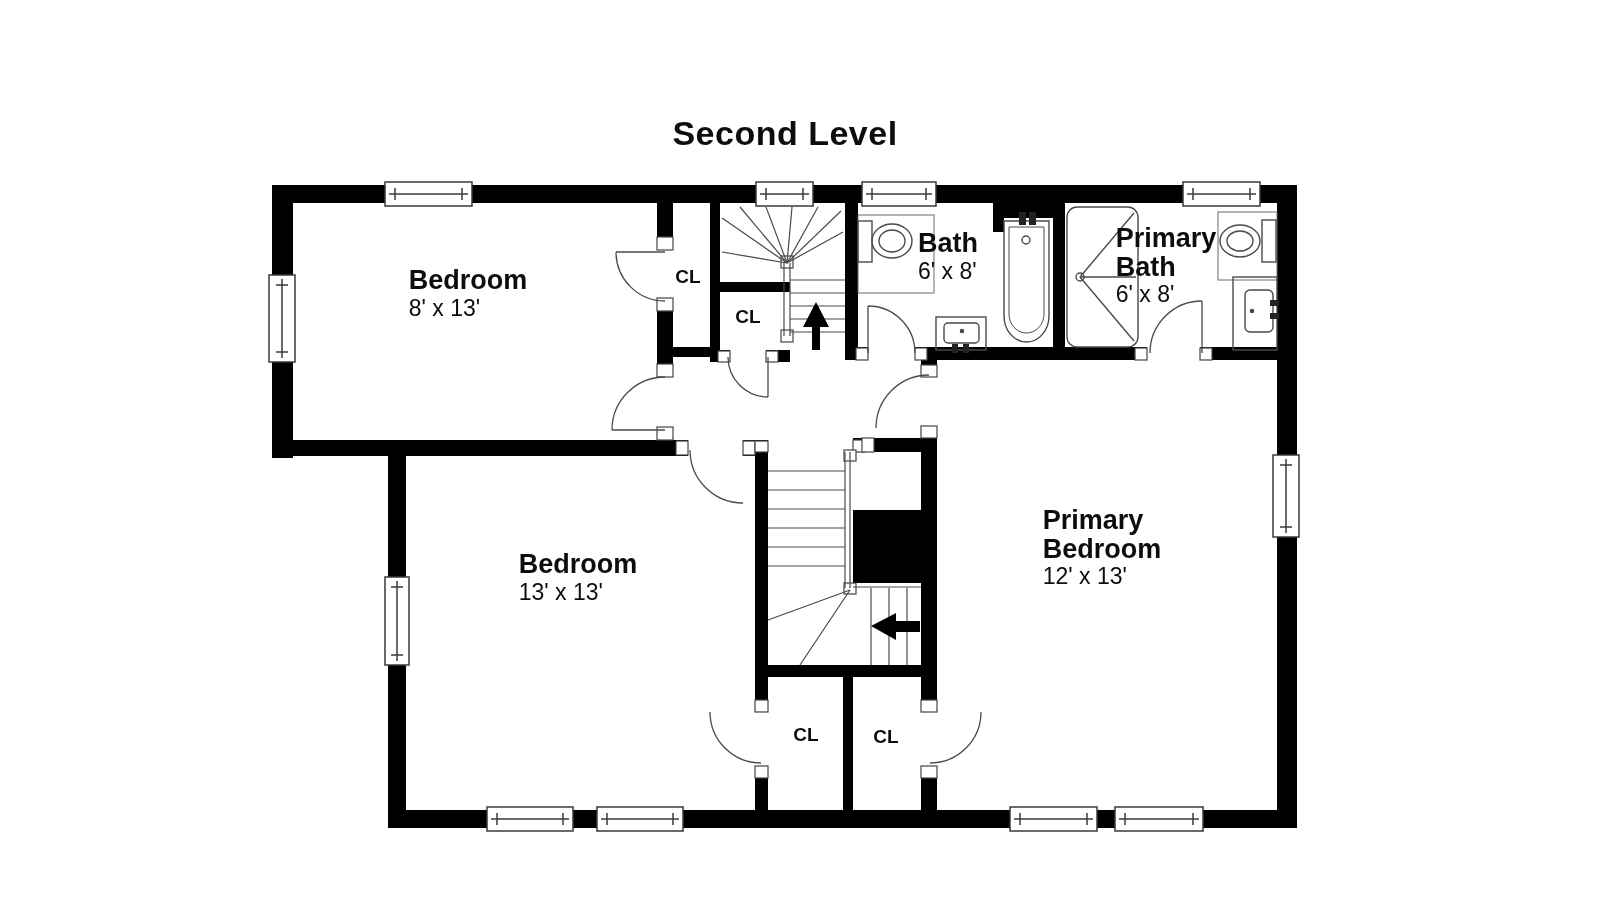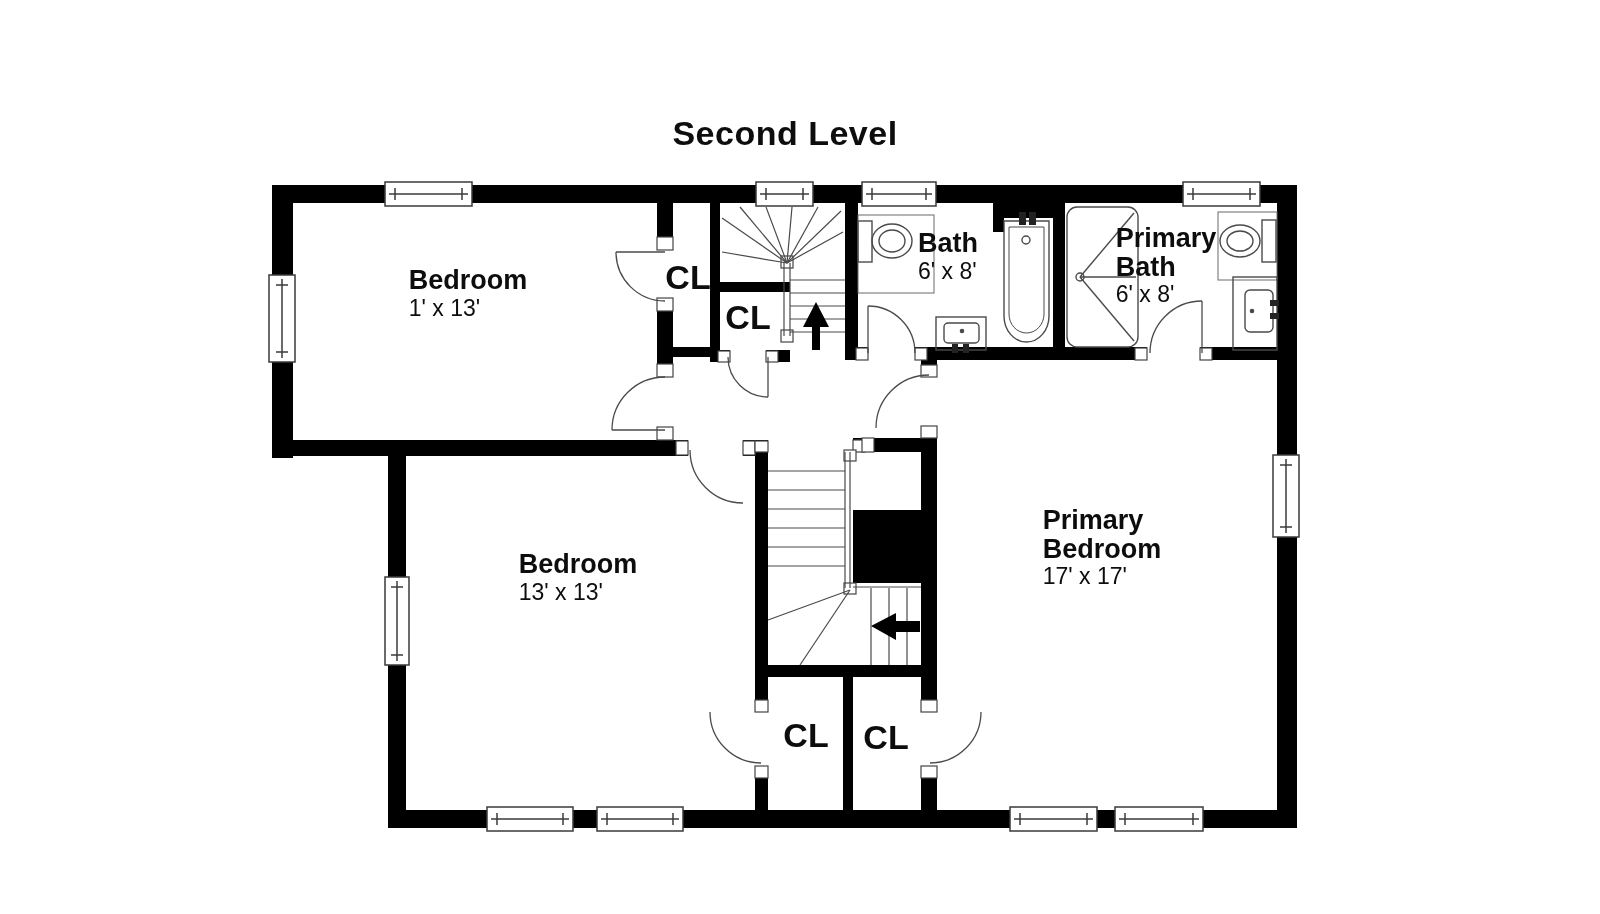--- a/index.html
+++ b/index.html
@@ -2,21 +2,21 @@
 <html><head>
 <meta charset="utf-8">
 <style>
   html,body{margin:0;padding:0;background:#ffffff;}
   .page{position:relative;width:1560px;height:914px;background:#ffffff;overflow:hidden;
         font-family:"Liberation Sans", sans-serif;color:#111;}
   .plan-svg{position:absolute;left:0;top:0;width:1600px;height:914px;}
   .lbl{position:absolute;transform:translate(-50%,-50%);white-space:nowrap;}
   .rname{font-weight:bold;font-size:27px;line-height:1.06;color:#0d0d0d;}
   .rdims{font-size:23px;line-height:1.15;color:#0d0d0d;}
-  .cl{font-weight:bold;font-size:34px;color:#0d0d0d;}
+  .cl{font-weight:bold;font-size:19px;color:#0d0d0d;}
   .title{position:absolute;transform:translate(-50%,-50%);font-weight:bold;font-size:34px;
          letter-spacing:.5px;color:#0d0d0d;white-space:nowrap;}
 </style>
 </head>
 <body>
 
 <div class="page">
 
 <svg class="plan-svg" viewBox="0 0 1600 914">
 
@@ -283,32 +283,32 @@
       <rect x="1270" y="300" width="9" height="6" fill="#222222" stroke="none"></rect>
       <rect x="1270" y="313" width="9" height="6" fill="#222222" stroke="none"></rect>
     </g>
   </g>
 </svg>
 
 <div class="title" style="left:785px;top:133px">Second Level</div>
 
 <div class="lbl" style="left:468px;top:294px">
   <div class="rname">Bedroom</div>
-  <div class="rdims">1' x 13'</div>
+  <div class="rdims">8' x 13'</div>
 </div>
 
 <div class="lbl" style="left:578px;top:578px">
   <div class="rname">Bedroom</div>
   <div class="rdims">13' x 13'</div>
 </div>
 
 <div class="lbl" style="left:1102px;top:548px">
   <div class="rname">Primary</div>
   <div class="rname">Bedroom</div>
-  <div class="rdims">17' x 17'</div>
+  <div class="rdims">12' x 13'</div>
 </div>
 
 <div class="lbl" style="left:948px;top:257px">
   <div class="rname">Bath</div>
   <div class="rdims">6' x 8'</div>
 </div>
 
 <div class="lbl" style="left:1166px;top:266px">
   <div class="rname">Primary</div>
   <div class="rname">Bath</div>

